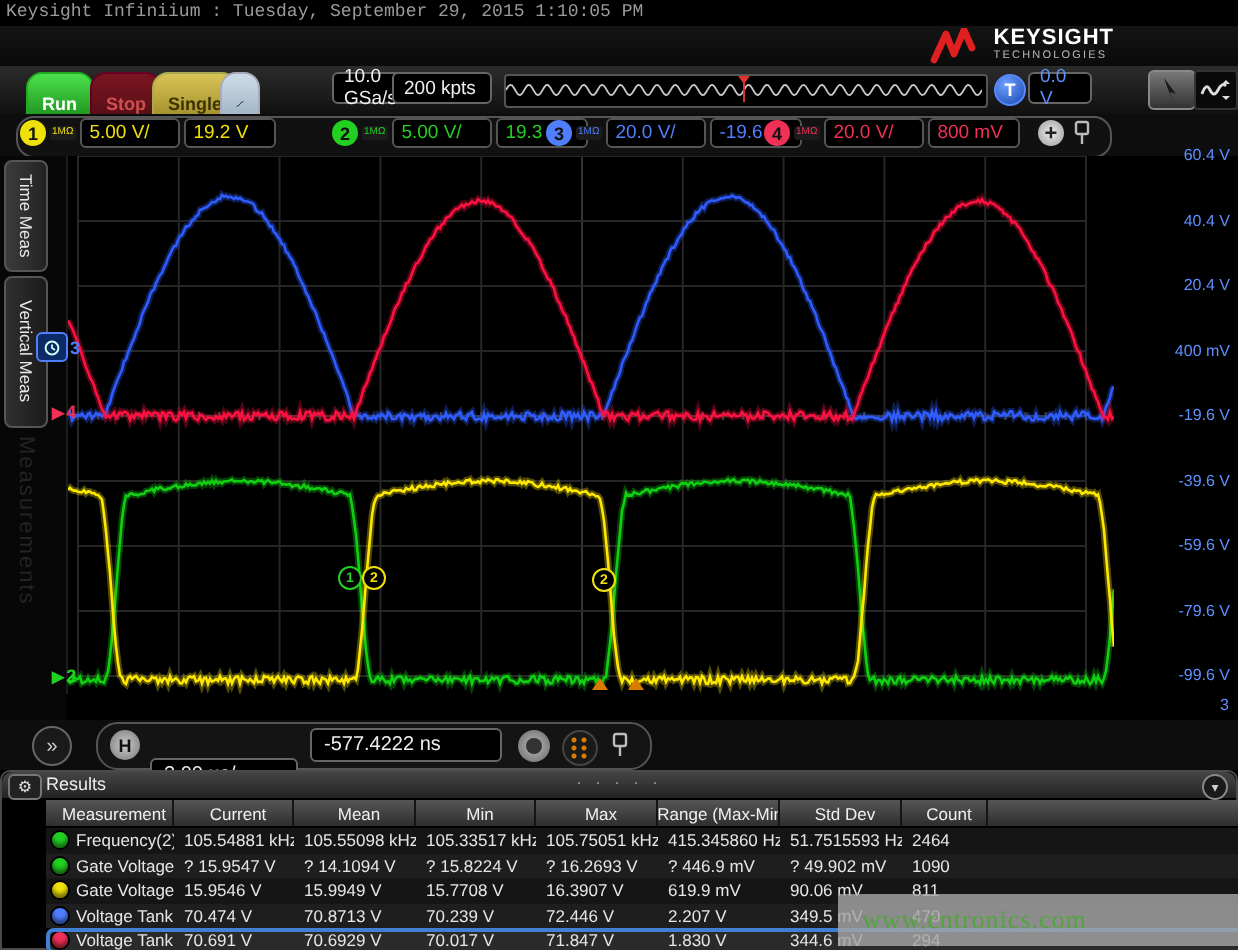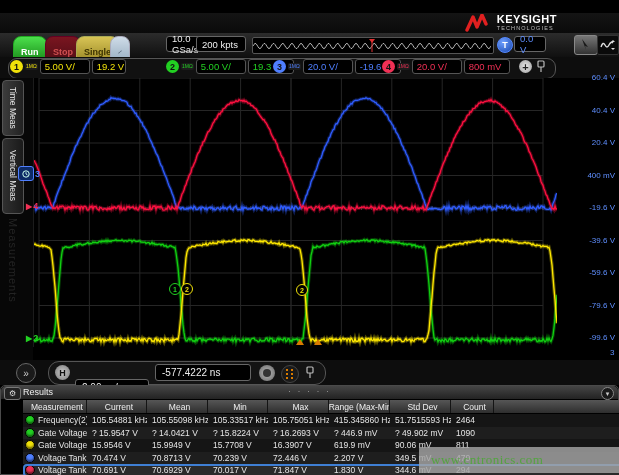--- a/index.html
+++ b/index.html
@@ -113,20 +113,23 @@
   .mdot{width:8px;height:8px;border-radius:50%;flex:0 0 auto;border:1px solid #000;box-shadow:inset 0 -2px 2px rgba(0,0,0,.5);}
   .gray-overlay{position:absolute;left:418px;top:61px;width:201px;height:26px;background:rgba(165,165,165,.82);}
   .watermark{position:absolute;left:430px;top:66px;font-size:13px;color:rgba(80,165,60,.95);letter-spacing:.5px;
              font-family:"Liberation Serif",serif;}
 </style>
 </head>
 <body>
 
 <div class="screen">
 
+  <div class="titlebar">
+    <span>Keysight Infiniium : Tuesday, September 29, 2015 1:10:05 PM</span>
+  </div>
 
   <div class="logobar">
     <div class="logo">
       <svg class="spark" viewBox="0 0 26 18">
         <path d="M2 16 L8 3 L12 13 L17 1 L21 10" fill="none" stroke="#e02020" stroke-width="3.4" stroke-linecap="round" stroke-linejoin="round"></path>
       </svg>
       <div class="ltxt">
         <span class="brand">KEYSIGHT</span>
         <span class="sub">TECHNOLOGIES</span>
       </div>
@@ -167,21 +170,21 @@
     </div>
   </div>
 
   <div class="chanbar">
     <div class="chan-pill"></div>
     <div id="chan-groups">
         <div class="chan-group" style="left: 10px;">
           <div class="chan-dot" style="background:#f0e10a">1</div>
           <div class="imp" style="color:#f0e10a">1MΩ</div>
           <div class="chan-field" style="color:#f0e10a;width:50px">5.00 V/</div>
-          <div class="chan-field" style="color:#f0e10a;width:34px">19.2 V</div>
+          <div class="chan-field" style="color:#f0e10a;width:46px">19.2 V</div>
         </div>
         <div class="chan-group" style="left: 166px;">
           <div class="chan-dot" style="background:#22d022">2</div>
           <div class="imp" style="color:#22d022">1MΩ</div>
           <div class="chan-field" style="color:#22d022;width:50px">5.00 V/</div>
           <div class="chan-field" style="color:#22d022;width:46px">19.3 V</div>
         </div>
         <div class="chan-group" style="left: 273px;">
           <div class="chan-dot" style="background:#4f7fff">3</div>
           <div class="imp" style="color:#4f7fff">1MΩ</div>
@@ -380,21 +383,21 @@
           <div class="cell">51.7515593 Hz</div>
           <div class="cell">2464</div>
           <div class="cell"></div>
         </div>
         <div class="rrow r-odd">
           <div class="cell namecell">
             <span class="mdot" style="background:#22d022"></span>
             <span>Gate Voltage MC</span>
           </div>
           <div class="cell">? 15.9547 V</div>
-          <div class="cell">? 14.0421 V</div>
+          <div class="cell">? 14.1094 V</div>
           <div class="cell">? 15.8224 V</div>
           <div class="cell">? 16.2693 V</div>
           <div class="cell">? 446.9 mV</div>
           <div class="cell">? 49.902 mV</div>
           <div class="cell">1090</div>
           <div class="cell"></div>
         </div>
         <div class="rrow r-even">
           <div class="cell namecell">
             <span class="mdot" style="background:#f0e10a"></span>

